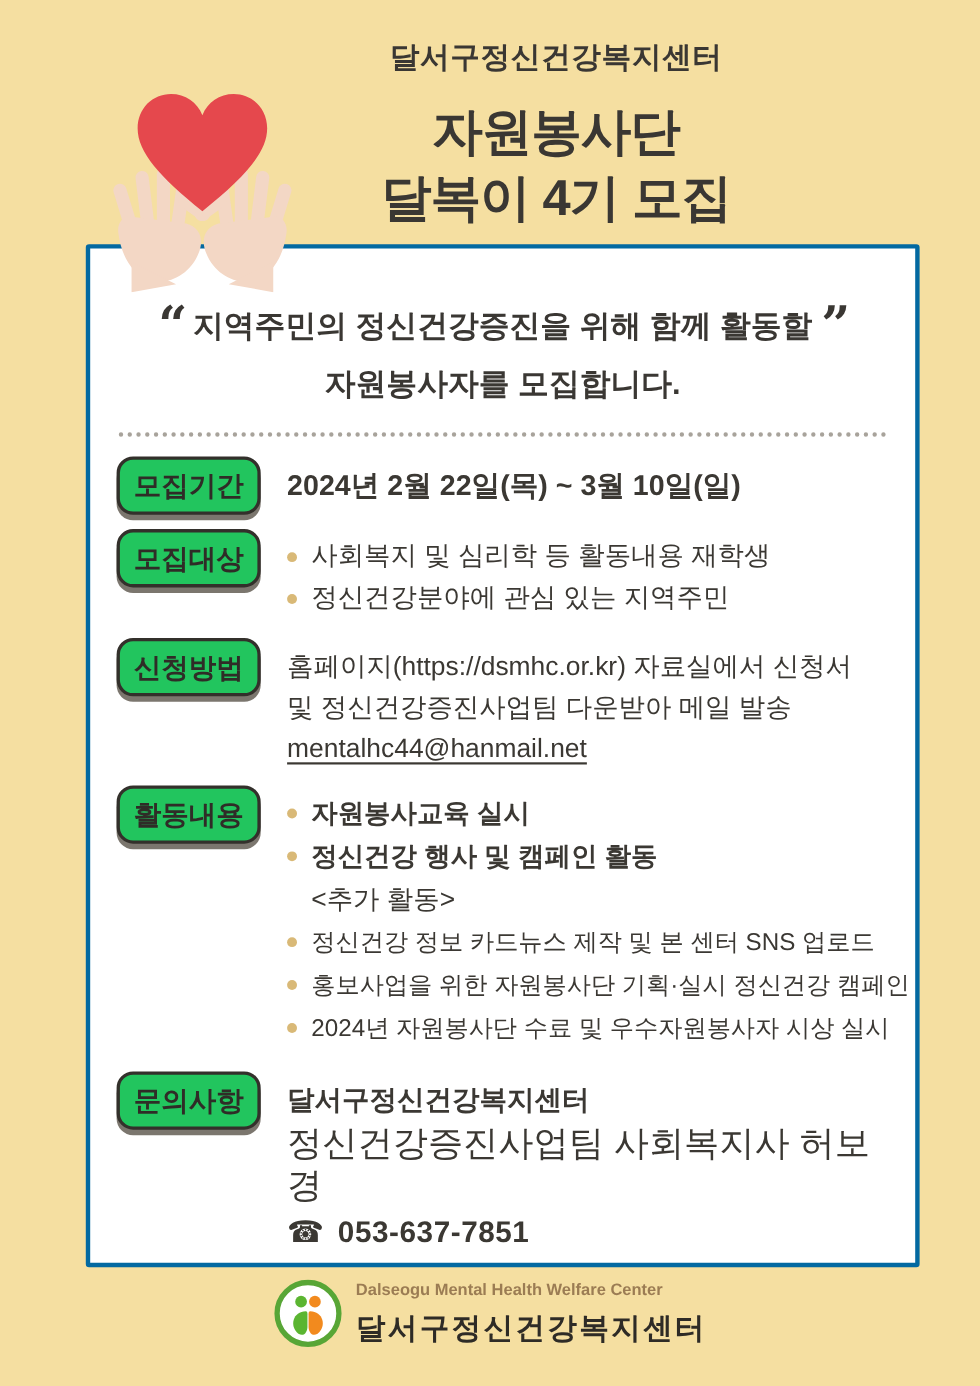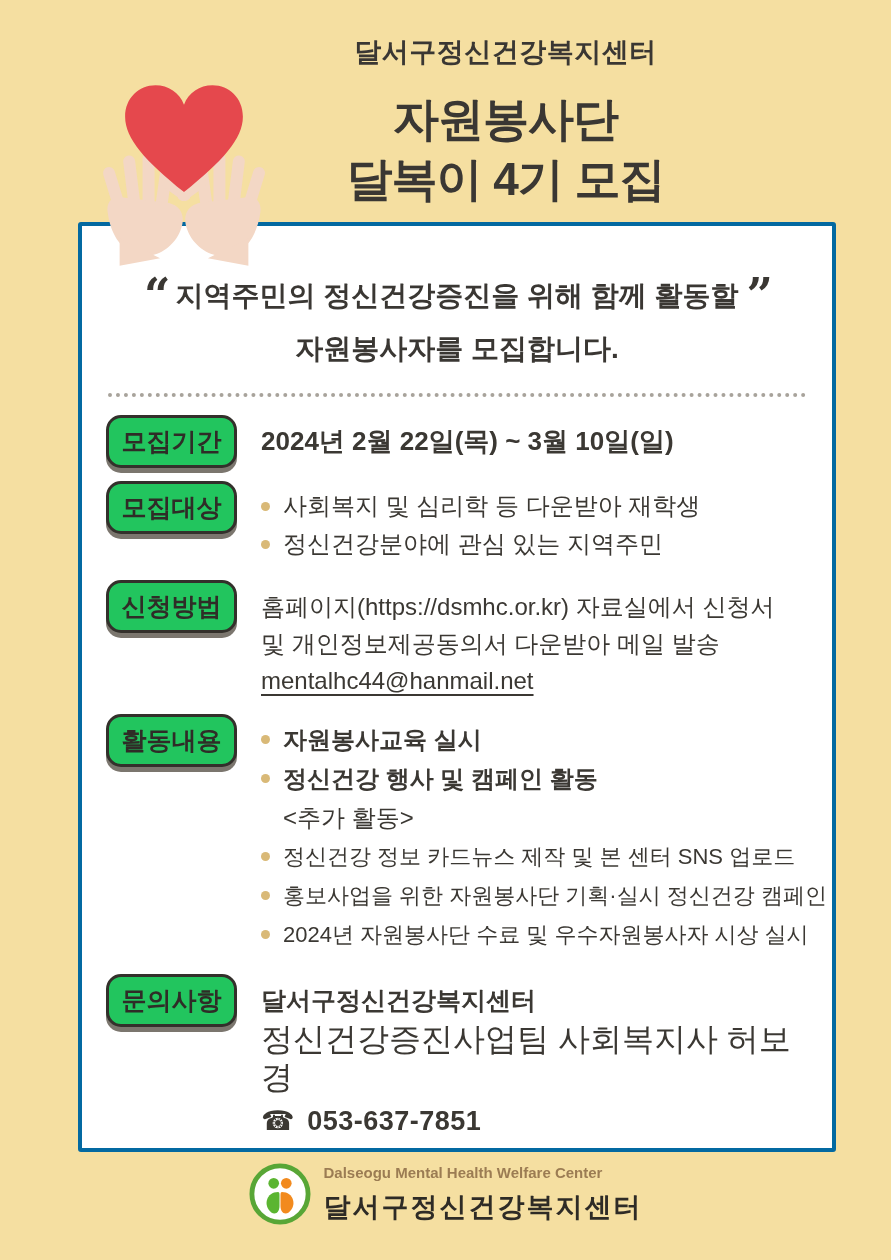--- a/index.html
+++ b/index.html
@@ -131,34 +131,34 @@
     <div class="row mb1">
       <div class="badge">모집기간</div>
       <div class="content single">2024년 2월 22일(목) ~ 3월 10일(일)</div>
     </div>
 
     <div class="row mb2">
       <div class="badge">모집대상</div>
       <div class="content pad-top-s">
         <div class="bullet-line">
           <span class="dot"></span>
-          <span>사회복지 및 심리학 등 다운받아 재학생</span>
+          <span>사회복지 및 심리학 등 활동내용 재학생</span>
         </div>
         <div class="bullet-line">
           <span class="dot"></span>
           <span>정신건강분야에 관심 있는 지역주민</span>
         </div>
       </div>
     </div>
 
     <div class="row mb3">
       <div class="badge">신청방법</div>
       <div class="content apply-lines">
         <div>홈페이지(https://dsmhc.or.kr) 자료실에서 신청서</div>
-        <div>및 개인정보제공동의서 다운받아 메일 발송</div>
+        <div>및 정신건강증진사업팀 다운받아 메일 발송</div>
         <div><a class="email" href="#">mentalhc44@hanmail.net</a></div>
       </div>
     </div>
 
     <div class="row mb4 act">
       <div class="badge">활동내용</div>
       <div class="content pad-top-s">
         <div class="bullet-line bold">
           <span class="dot"></span>
           <span>자원봉사교육 실시</span>

